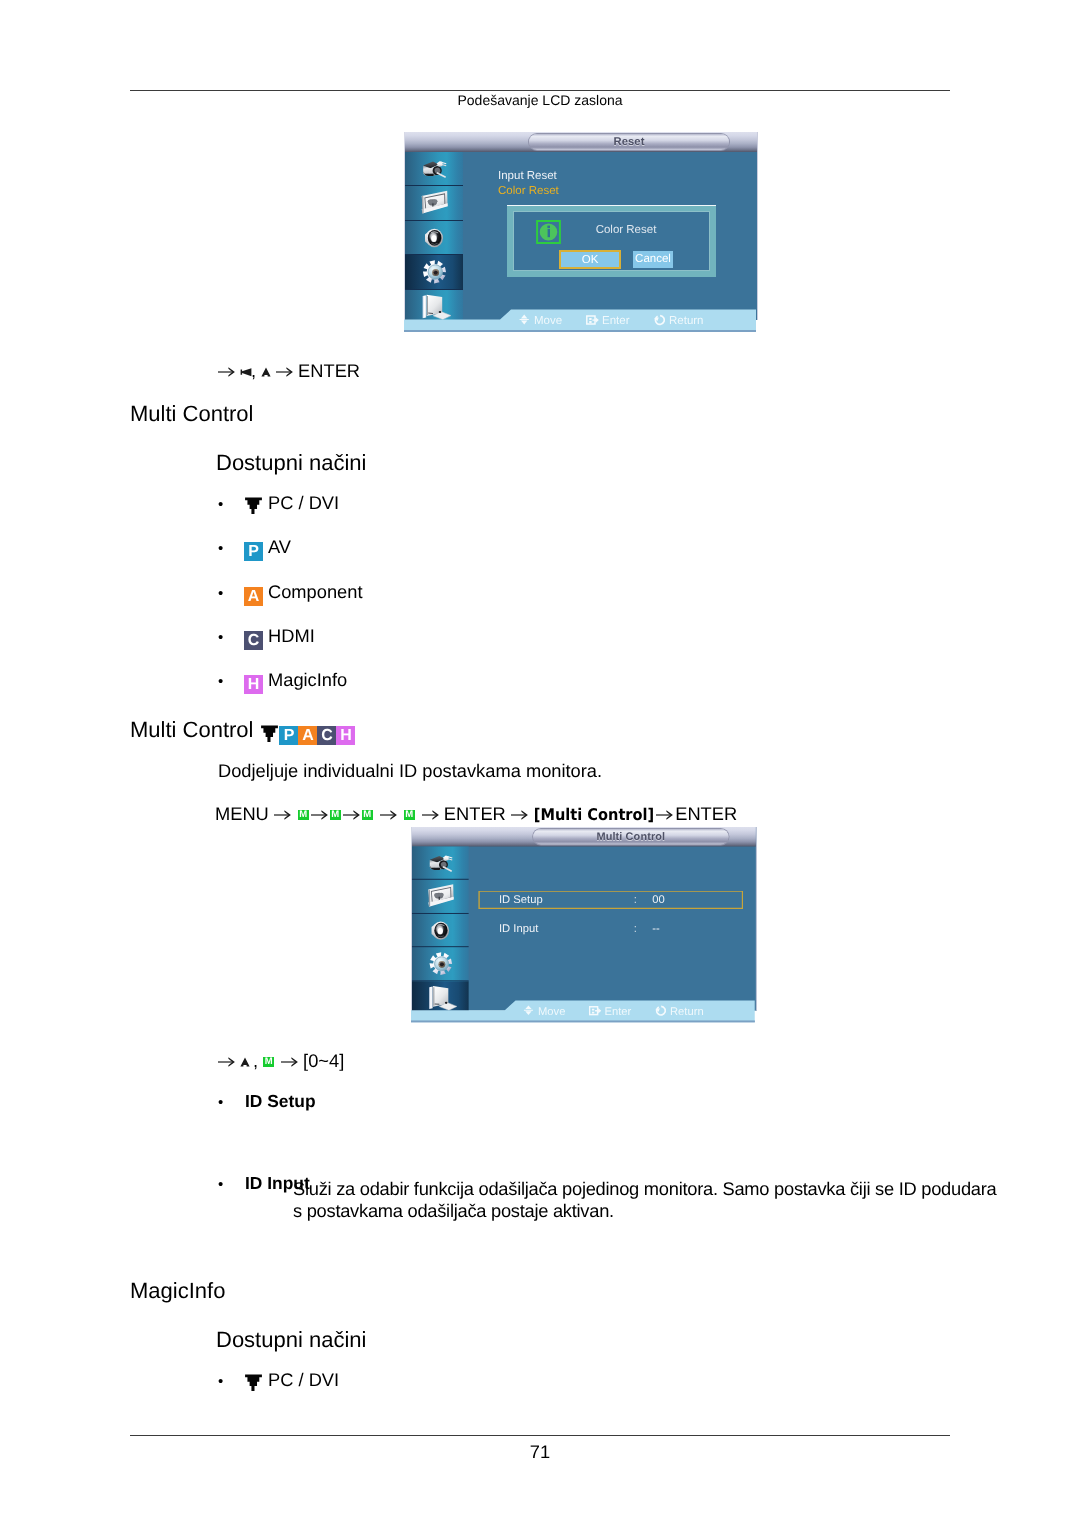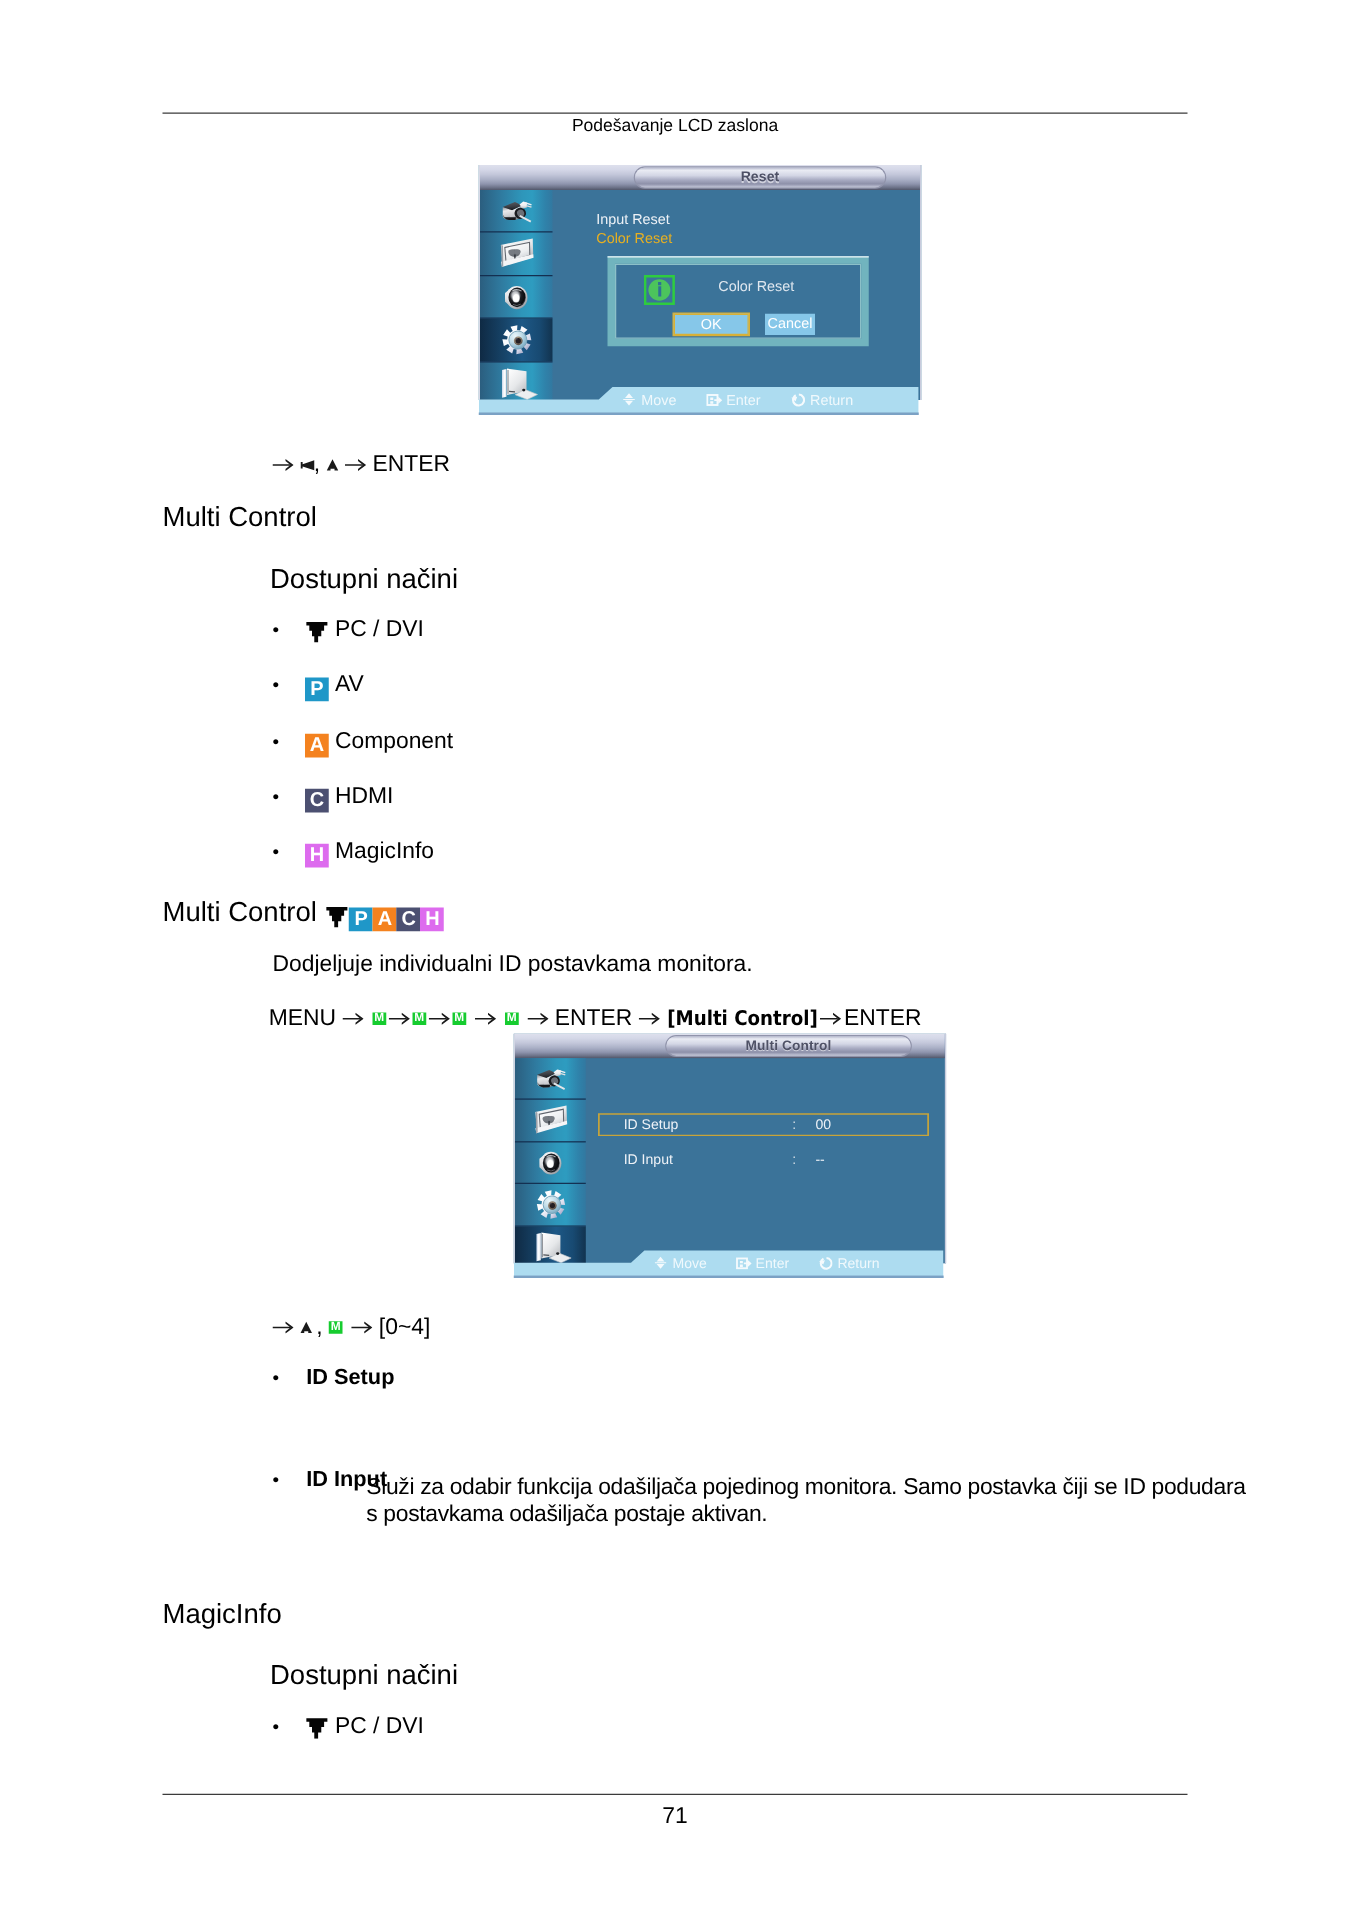--- a/index.html
+++ b/index.html
@@ -95,21 +95,21 @@
   svg{display:block;}
 </style>
 </head>
 <body>
 
 <div class="page">
 
   <div class="abs hdr-title">Podešavanje LCD zaslona</div>
   <div class="abs rule rule-top"></div>
 
-  <div class="osd" style="left:383px;top:132px;height:202px;text-decoration:underline;">
+  <div class="osd" style="left:404px;top:132px;height:202px;text-decoration:underline;">
     <div class="osd-body">
       <div class="osd-title"></div>
       <div class="osd-pill" style="left:124px;width:200px;">
         <span>Reset</span>
       </div>
       <div class="osd-side">
         <div class="osd-sidecell"><span class="ic-picture"><svg class="sic" viewBox="0 0 58 33">
                 <defs>
                   <linearGradient id="pgA" x1="0.15" y1="0" x2="0.4" y2="1">
                     <stop offset="0" stop-color="#9b9ea4"></stop>

